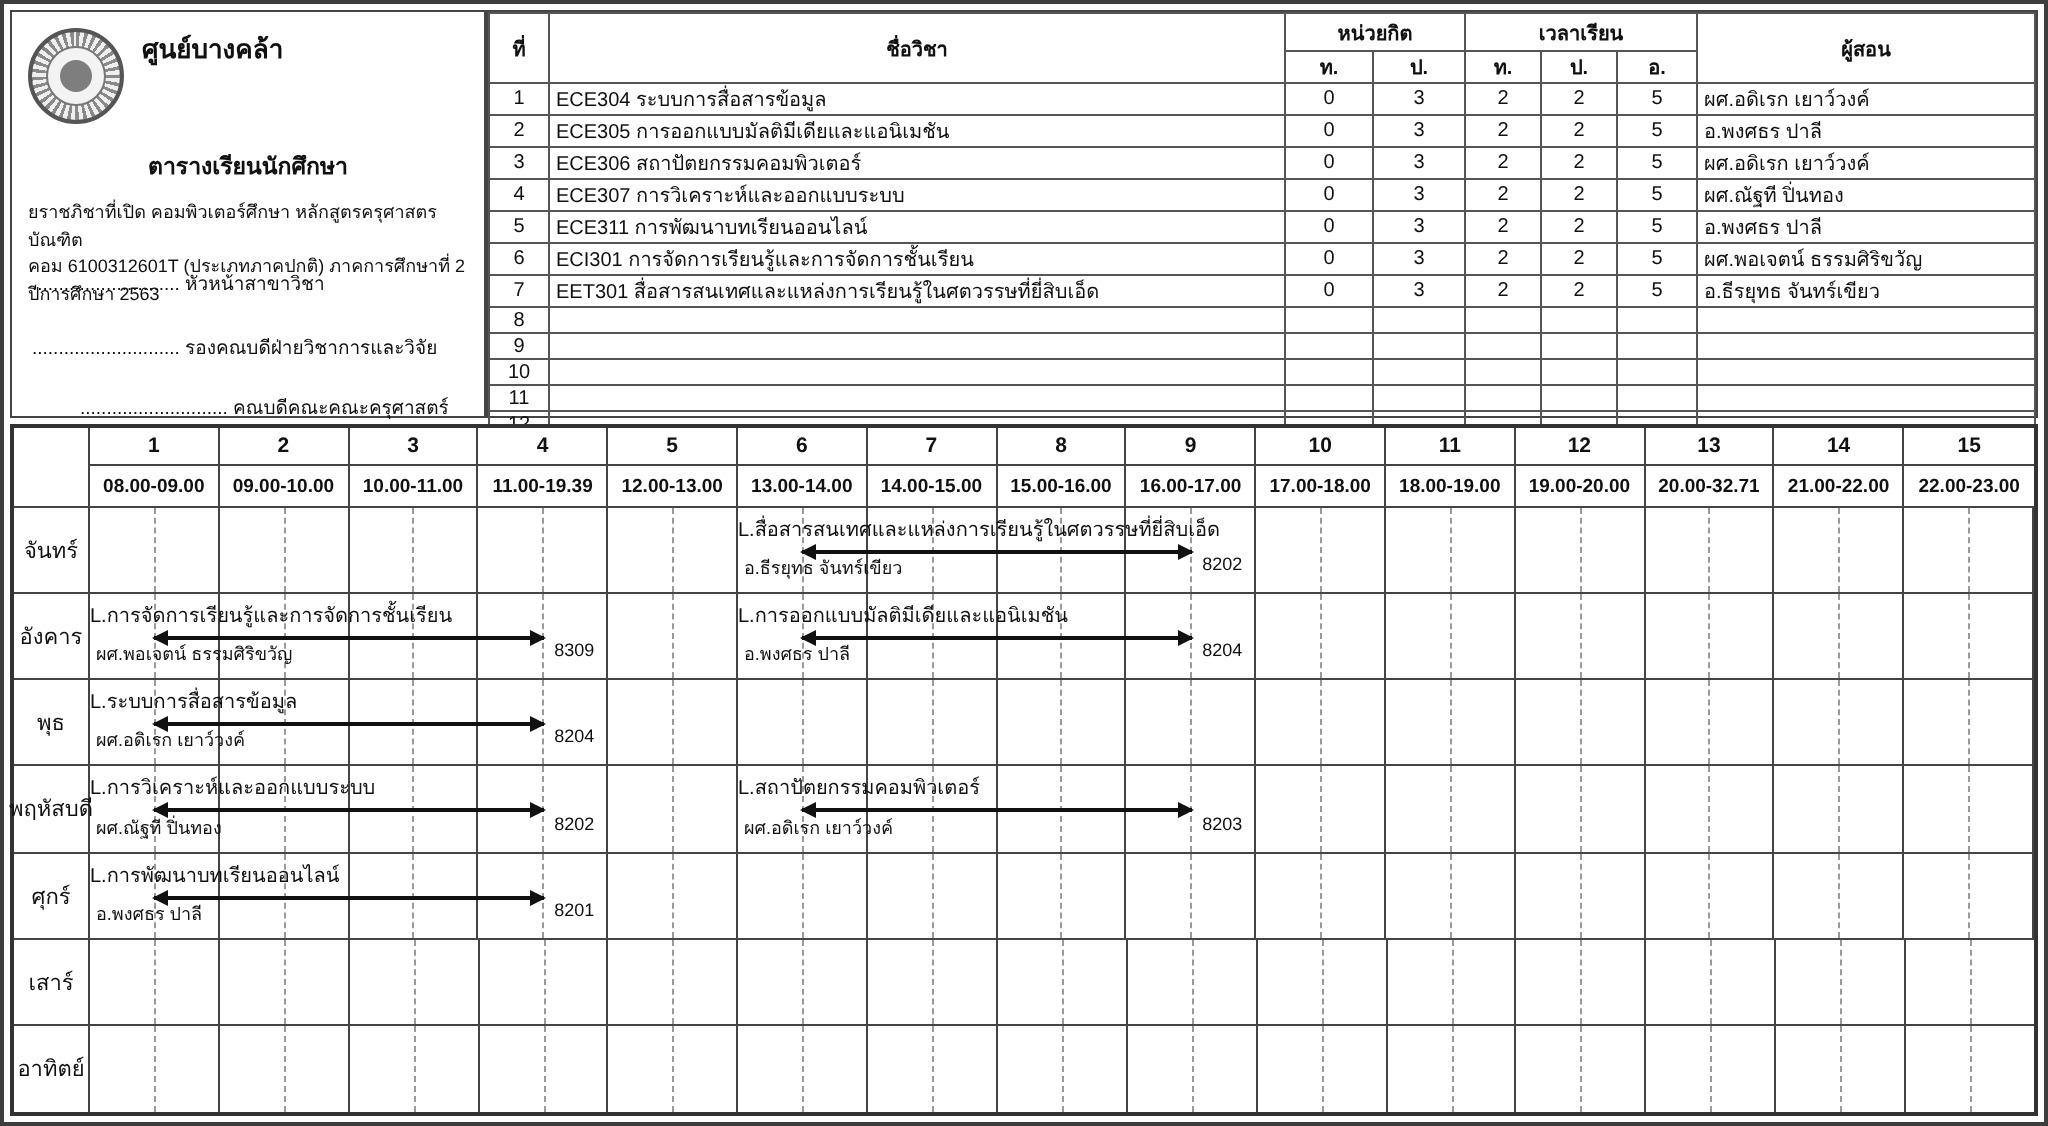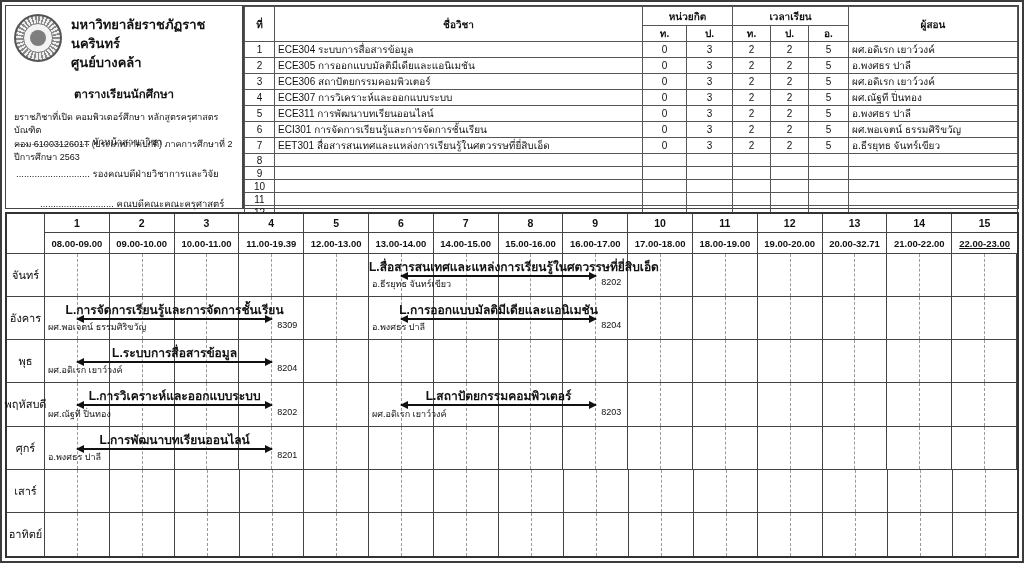--- a/index.html
+++ b/index.html
@@ -48,21 +48,21 @@
   .no-right{border-right:none !important;}
   .tt-day{grid-column:1;border-right:1px solid #444;border-bottom:1px solid #444;
           font-size:11px;display:flex;align-items:center;justify-content:center;}
   .tt-track{grid-column:2/17;position:relative;border-bottom:1px solid #444;display:flex;}
   .last-row{border-bottom:none !important;}
   .slot{flex:1;position:relative;border-right:1px solid #444;}
   .slot:last-child{border-right:none;}
   .slot::after{content:'';position:absolute;left:50%;top:0;bottom:0;border-left:1px dashed #9a9a9a;}
 
   .block{position:absolute;top:0;bottom:0;}
-  .blk-title{position:absolute;top:3px;left:0;right:0;text-align:center;font-size:12px;white-space:nowrap;font-weight:bold;}
+  .blk-title{position:absolute;top:3px;left:0;right:0;text-align:left;font-size:10px;white-space:nowrap;}
   .blk-arrow{position:absolute;top:21px;left:12.5%;right:12.5%;border-top:2px solid #111;}
   .blk-arrow::before{content:'';position:absolute;left:-1px;top:-5px;width:0;height:0;
       border-top:4px solid transparent;border-bottom:4px solid transparent;border-right:8px solid #111;}
   .blk-arrow::after{content:'';position:absolute;right:-1px;top:-5px;width:0;height:0;
       border-top:4px solid transparent;border-bottom:4px solid transparent;border-left:8px solid #111;}
   .blk-bottom{position:absolute;bottom:5px;left:3px;right:7px;display:flex;
               justify-content:space-between;font-size:9px;white-space:nowrap;}
 </style>
 </head>
 <body>
@@ -71,21 +71,20 @@
 
   <div class="top">
 
     <div class="left-panel">
       <div class="uni-row">
         <div class="seal">
           <div class="inner"></div>
           <div class="core"></div>
         </div>
         <div class="uni-names">
-          <div>มหาวิทยาลัยราชภัฏราชนครินทร์</div>
           <div>ศูนย์บางคล้า</div>
         </div>
       </div>
       <div class="panel-title">ตารางเรียนนักศึกษา</div>
       <div class="panel-info">
         <div>ยราชภิชาที่เปิด คอมพิวเตอร์ศึกษา  หลักสูตรครุศาสตรบัณฑิต</div>
         <div>คอม 6100312601T (ประเภทภาคปกติ) ภาคการศึกษาที่ 2 ปีการศึกษา 2563</div>
       </div>
       <div class="sig sig1">............................ หัวหน้าสาขาวิชา</div>
       <div class="sig sig2">............................ รองคณบดีฝ่ายวิชาการและวิจัย</div>
@@ -281,21 +280,21 @@
       <div class="tt-time" style="grid-area: 2 / 11;">17.00-18.00</div>
       <div class="tt-num" style="grid-area: 1 / 12;">11</div>
       <div class="tt-time" style="grid-area: 2 / 12;">18.00-19.00</div>
       <div class="tt-num" style="grid-area: 1 / 13;">12</div>
       <div class="tt-time" style="grid-area: 2 / 13;">19.00-20.00</div>
       <div class="tt-num" style="grid-area: 1 / 14;">13</div>
       <div class="tt-time" style="grid-area: 2 / 14;">20.00-32.71</div>
       <div class="tt-num" style="grid-area: 1 / 15;">14</div>
       <div class="tt-time" style="grid-area: 2 / 15;">21.00-22.00</div>
       <div class="tt-num no-right" style="grid-area: 1 / 16;">15</div>
-      <div class="tt-time no-right" style="grid-area: 2 / 16; text-decoration: underline;">22.00-23.00</div>
+      <div class="tt-time no-right" style="grid-area: 2 / 16;">22.00-23.00</div>
       <div class="tt-day" style="grid-area: 3 / 1;">จันทร์</div>
       <div class="tt-track" style="grid-area: 3 / 2 / auto / 17;">
         <div class="slot"></div>
         <div class="slot"></div>
         <div class="slot"></div>
         <div class="slot"></div>
         <div class="slot"></div>
         <div class="slot"></div>
         <div class="slot"></div>
         <div class="slot"></div>

